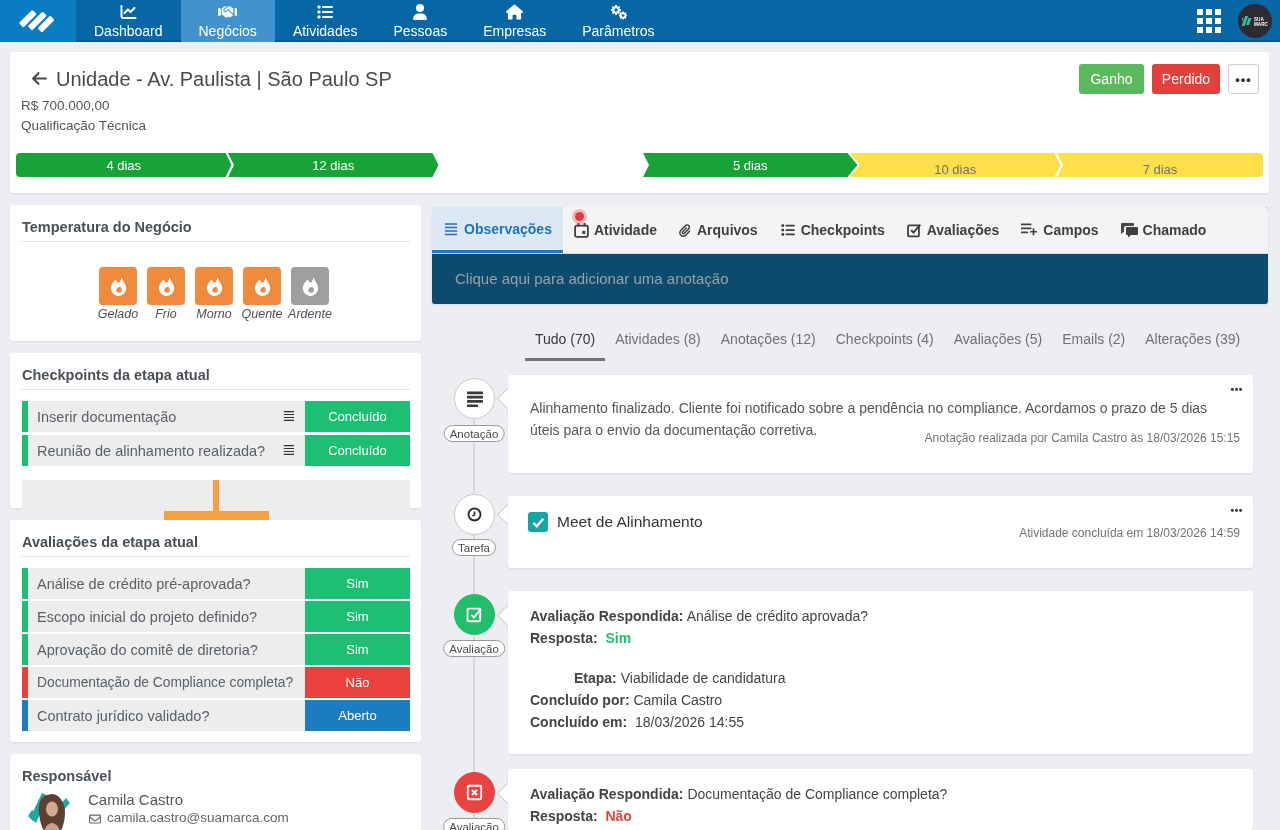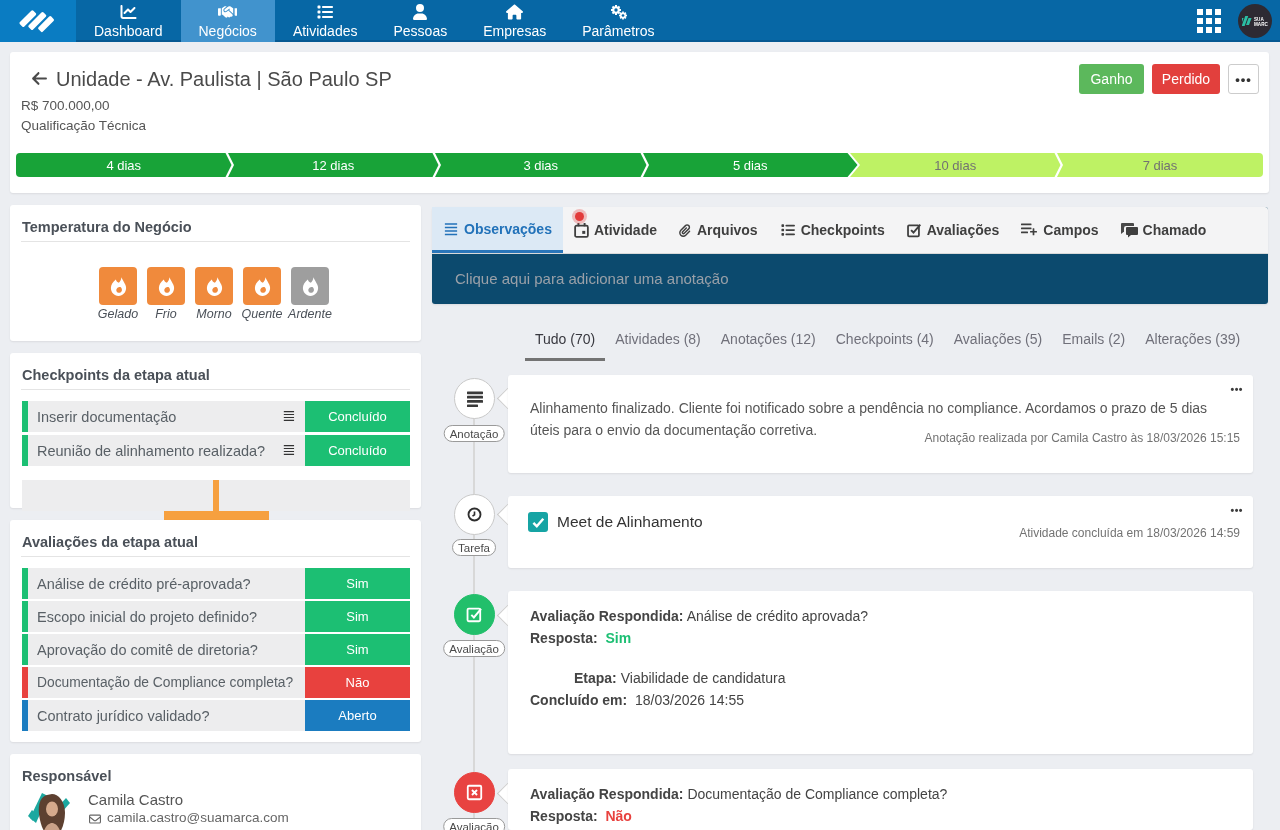--- a/index.html
+++ b/index.html
@@ -24,21 +24,21 @@
 #dealstage { position:absolute; left:11px; top:66px; font-size:13.5px; color:#555; }
 .btn { position:absolute; top:12px; height:30px; border-radius:3px; color:#fff; font-size:14px; display:flex; align-items:center; justify-content:center; }
 #btn-ganho { left:1069px; width:65px; background:#5cb85c; }
 #btn-perdido { left:1142px; width:68px; background:#e2403d; }
 #btn-dots { left:1218px; width:31px; background:#fff; border:1px solid #ccc; color:#333; font-weight:bold; letter-spacing:1px; font-size:13px; }
 
 
 #stagebar { position:absolute; left:6px; top:101px; width:1247px; height:24px; }
 .seg { position:absolute; top:0; height:24px; display:flex; align-items:center; justify-content:center; font-size:13px; }
 .seg.g { background:#18a338; color:#fff; }
-.seg.e { background:#bef264; color:#727272; }
+.seg.e { background:#fde047; color:#727272;align-items:flex-end; }
 
 
 .card { position:absolute; background:#fff; border-radius:3px; box-shadow:0 1px 2px rgba(0,0,0,0.08); }
 .cardh { position:absolute; left:12px; top:14px; font-size:14.5px; font-weight:bold; color:#4a5058; }
 .cardsep { position:absolute; left:11px; right:11px; top:36px; border-top:1px solid #e4e4e4; }
 
 
 #temps { position:absolute; left:89px; top:62px; display:flex; gap:10px;font-style:italic; }
 .temp { width:38px; display:flex; flex-direction:column; align-items:center; }
 .tsq { width:38px; height:38px; border-radius:4px; background:#f08a3c; display:flex; align-items:center; justify-content:center; }
@@ -194,23 +194,20 @@
   <div class="btn" id="btn-dots">•••</div>
   <div id="stagebar">
         <div class="seg e" style="left: 1041px; width: 206px; clip-path: polygon(0px 0px, 100% 0px, 100% 100%, 0px 100%, 6px 50%); border-radius: 0px 4px 4px 0px;">
           <span>7 dias</span>
         </div>
         <div class="seg e" style="left: 834px; width: 210.5px; clip-path: polygon(0px 0px, 204.5px 0px, 100% 50%, 204.5px 100%, 0px 100%, 10px 50%);">
           <span>10 dias</span>
         </div>
         <div class="seg g" style="left: 627px; width: 214.5px; clip-path: polygon(0px 0px, 204.5px 0px, 100% 50%, 204.5px 100%, 0px 100%, 6px 50%);">
           <span>5 dias</span>
-        </div>
-        <div class="seg g" style="left: 419px; width: 211.5px; clip-path: polygon(0px 0px, 205.5px 0px, 100% 50%, 205.5px 100%, 0px 100%, 6px 50%);">
-          <span>3 dias</span>
         </div>
         <div class="seg g" style="left: 212px; width: 210.5px; clip-path: polygon(0px 0px, 204.5px 0px, 100% 50%, 204.5px 100%, 0px 100%, 6px 50%);">
           <span>12 dias</span>
         </div>
         <div class="seg g" style="left: 0px; width: 215.5px; clip-path: polygon(0px 0px, 209.5px 0px, 100% 50%, 209.5px 100%, 0px 100%, 0px 50%); border-radius: 4px 0px 0px 4px;">
           <span>4 dias</span>
         </div>
       </div>
 </div>
 
@@ -426,20 +423,21 @@
         <path d="M8 12.5 L11.2 15.7 L20.3 4.8" fill="none" stroke="#fff" stroke-width="2.5"></path>
       </svg>
     </div>
 <div class="tlabel" style="top:640px;">Avaliação</div>
 <div class="notch" style="left:500px; top:608px;"></div>
 <div class="tcard" style="top:591px; height:163px;">
   <div style="position:absolute; left:22px; top:16px; font-size:14px; color:#444; line-height:18px;">
     <div><b>Avaliação Respondida:</b> Análise de crédito aprovada?</div>
     <div style="margin-top:4px;"><b>Resposta:</b>&nbsp; <b style="color:#1cbf73;">Sim</b></div>
     <div style="margin-top:22px;margin-left:44px;"><b>Etapa:</b> Viabilidade de candidatura</div>
+    <div style="margin-top:4px;"><b>Concluído por:</b> Camila Castro</div>
     <div style="margin-top:4px;"><b>Concluído em:</b>&nbsp; 18/03/2026 14:55</div>
   </div>
 </div>
 
 <div class="tcirc red" style="top:772px;">
       <svg width="19" height="19" viewBox="0 0 24 24">
         <rect x="3.5" y="3.5" width="17" height="17" rx="1.5" fill="none" stroke="#fff" stroke-width="2.3"></rect>
         <path d="M8.8 8.8 L15.2 15.2 M15.2 8.8 L8.8 15.2" fill="none" stroke="#fff" stroke-width="2.4"></path>
       </svg>
     </div>

